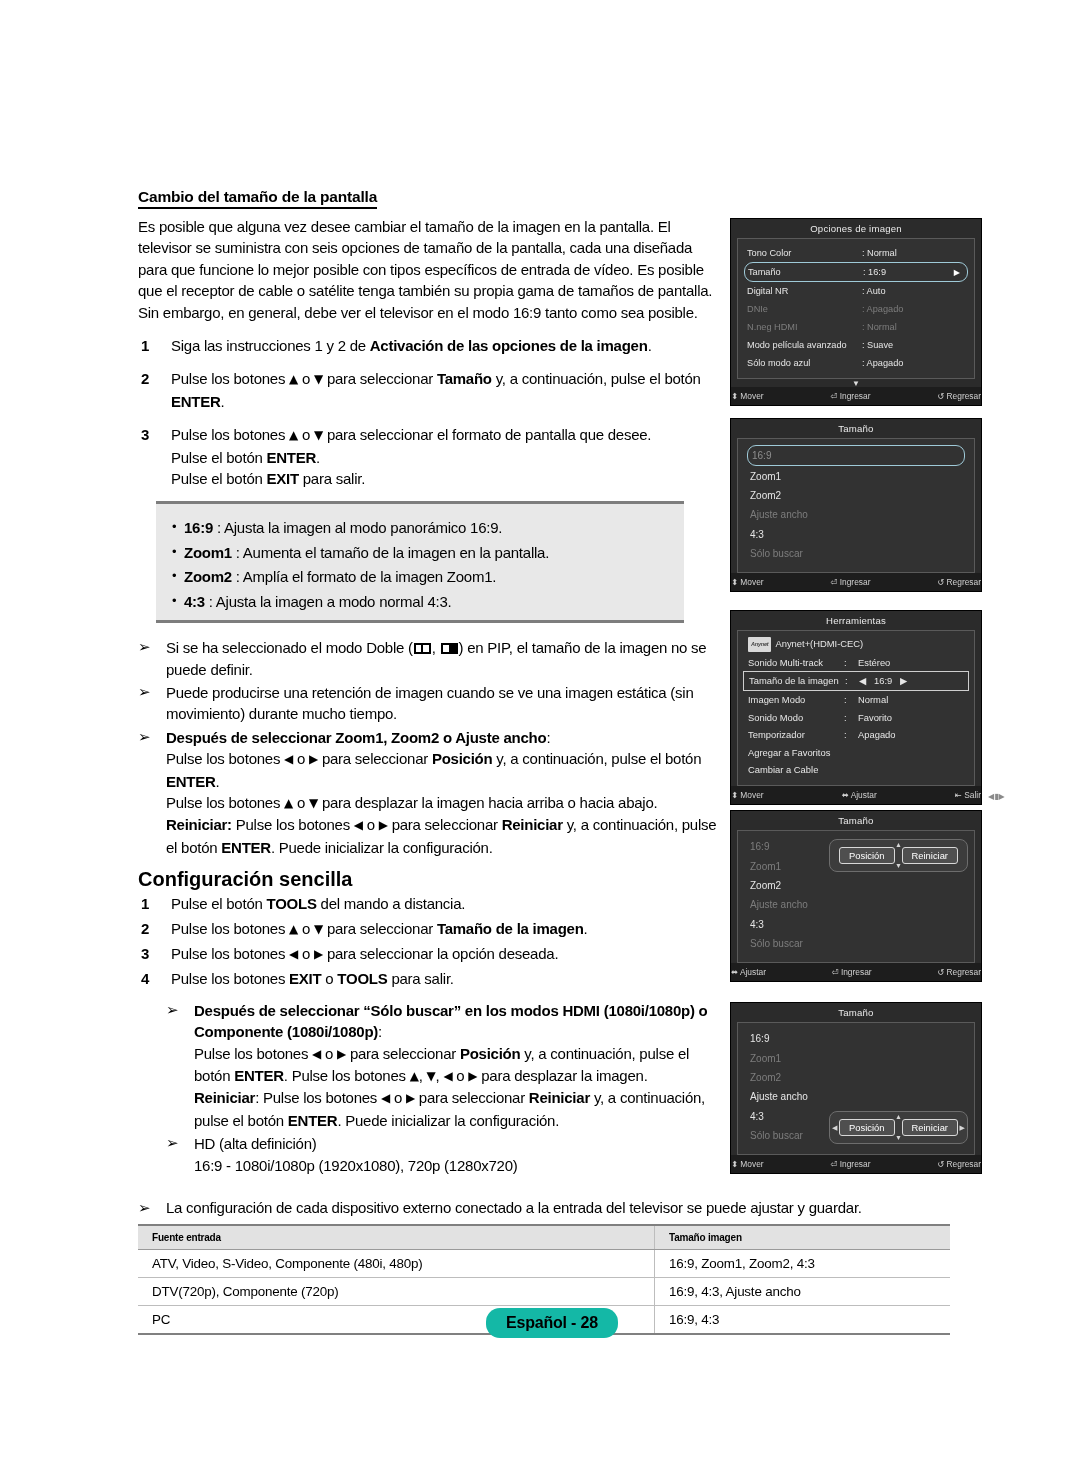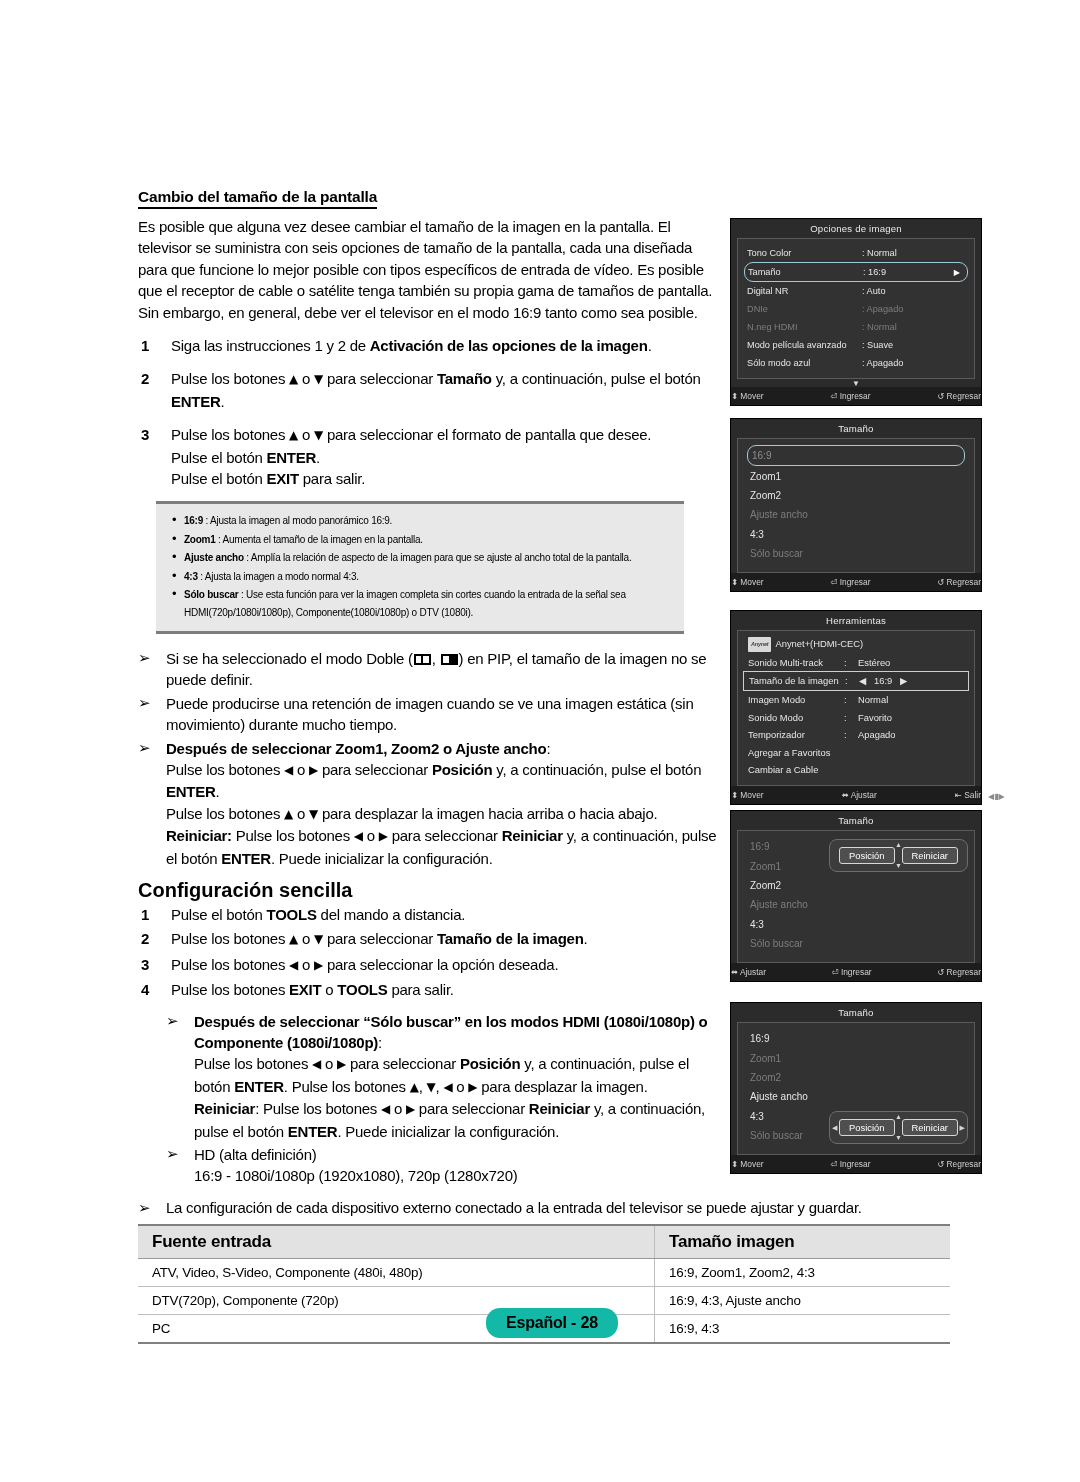--- a/index.html
+++ b/index.html
@@ -38,22 +38,22 @@
     background:#e8e8e8;
     border-top:3px solid #7d7d7d;
     border-bottom:3px solid #7d7d7d;
     padding:8px 14px 9px 14px;
     margin:4px 0 14px 18px;
     width:528px;
     box-sizing:border-box;
   }
   .notebox ul{list-style:none;margin:0;padding:0;}
   .notebox li{
-    position:relative;padding-left:14px;font-size:10px;line-height:17.4px;
-    letter-spacing:-0.25px;margin-bottom:1px;
+    position:relative;padding-left:14px;font-size:15px;line-height:17.4px;
+    letter-spacing:-0.25px;margin-bottom:1px;margin-top:7px;
   }
   .notebox li:before{content:"•";position:absolute;left:2px;top:-1px;font-size:13px;}
 
   
   ul.arrows{list-style:none;margin:0 0 10px 0;padding:0;}
   ul.arrows>li{
     position:relative;padding-left:28px;font-size:15px;line-height:21.4px;
     letter-spacing:-0.25px;margin-bottom:2px;
   }
   ul.arrows>li .arw{
@@ -67,21 +67,21 @@
   .dualicon:after{content:"";position:absolute;left:50%;top:0;bottom:0;width:2px;background:#000;transform:translateX(-1px);}
   .dualicon.filled:after{width:7px;background:#000;left:auto;right:0;transform:none;}
 
   
   .wide{position:absolute;left:138px;top:1198px;width:812px;}
   .wide .arrline{position:relative;padding-left:28px;font-size:15px;line-height:20px;letter-spacing:-0.25px;}
   .wide .arrline .arw{position:absolute;left:0;top:0;font-family:"DejaVu Sans",sans-serif;}
 
   table.tbl{border-collapse:collapse;width:812px;margin-top:6px;font-size:13.4px;}
   table.tbl th{
-    background:#e2e2e2;text-align:left;font-weight:bold;font-size:17px;
+    background:#e2e2e2;text-align:left;font-weight:bold;font-size:10px;
     padding:6px 10px 6px 14px;border-top:2.5px solid #808080;border-bottom:1.5px solid #9a9a9a;
     letter-spacing:-0.2px;
   }
   table.tbl td{
     padding:6px 10px 6px 14px;border-bottom:1.5px solid #bdbdbd;letter-spacing:-0.2px;
     font-size:13.4px;
   }
   table.tbl tr:last-child td{border-bottom:2.5px solid #808080;}
   table.tbl th:first-child,table.tbl td:first-child{width:492px;border-right:1.5px solid #bdbdbd;}
   .footer-pill{
@@ -180,23 +180,22 @@
     <ol class="steps" id="steps-main">
         <li><span class="num">1</span><span>Siga las instrucciones 1 y 2 de <b>Activación de las opciones de la imagen</b>.</span></li>
         <li><span class="num">2</span><span>Pulse los botones <span class="ar">▲</span> o <span class="ar">▼</span> para seleccionar <b>Tamaño</b> y, a continuación, pulse el botón <b>ENTER</b>.</span></li>
         <li><span class="num">3</span><span>Pulse los botones <span class="ar">▲</span> o <span class="ar">▼</span> para seleccionar el formato de pantalla que desee.<br>Pulse el botón <b>ENTER</b>.<br>Pulse el botón <b>EXIT</b> para salir.</span></li>
       </ol>
 
     <div class="notebox">
       <ul id="notebox-list">
           <li><b>16:9</b> : Ajusta la imagen al modo panorámico 16:9.</li>
           <li><b>Zoom1</b> : Aumenta el tamaño de la imagen en la pantalla.</li>
-          <li><b>Ajuste ancho</b> : Amplía la relación de aspecto de la imagen para que se ajuste al ancho total de la pantalla.</li>
+          <li><b>Zoom2</b> : Amplía el formato de la imagen Zoom1.</li>
           <li><b>4:3</b> : Ajusta la imagen a modo normal 4:3.</li>
-          <li><b>Sólo buscar</b> : Use esta función para ver la imagen completa sin cortes cuando la entrada de la señal sea HDMI(720p/1080i/1080p), Componente(1080i/1080p) o DTV (1080i).</li>
         </ul>
     </div>
 
     <ul class="arrows" id="arrow-notes">
         <li><span class="arw">➢</span><span>Si se ha seleccionado el modo Doble (<span class="dualicon"></span>, <span class="dualicon filled"></span>) en PIP, el tamaño de la imagen no se puede definir.</span></li>
         <li><span class="arw">➢</span><span>Puede producirse una retención de imagen cuando se ve una imagen estática (sin movimiento) durante mucho tiempo.</span></li>
         <li><span class="arw">➢</span><span><b>Después de seleccionar Zoom1, Zoom2 o Ajuste ancho</b>:<br>Pulse los botones <span class="ar">◀</span> o <span class="ar">▶</span> para seleccionar <b>Posición</b> y, a continuación, pulse el botón <b>ENTER</b>.<br>Pulse los botones <span class="ar">▲</span> o <span class="ar">▼</span> para desplazar la imagen hacia arriba o hacia abajo.<br><b>Reiniciar:</b> Pulse los botones <span class="ar">◀</span> o <span class="ar">▶</span> para seleccionar <b>Reiniciar</b> y, a continuación, pulse el botón <b>ENTER</b>. Puede inicializar la configuración.</span></li>
       </ul>
 
     <h3 class="sec" style="border-bottom:none;font-size:20px;margin:2px 0 2px 0;">Configuración sencilla</h3>

